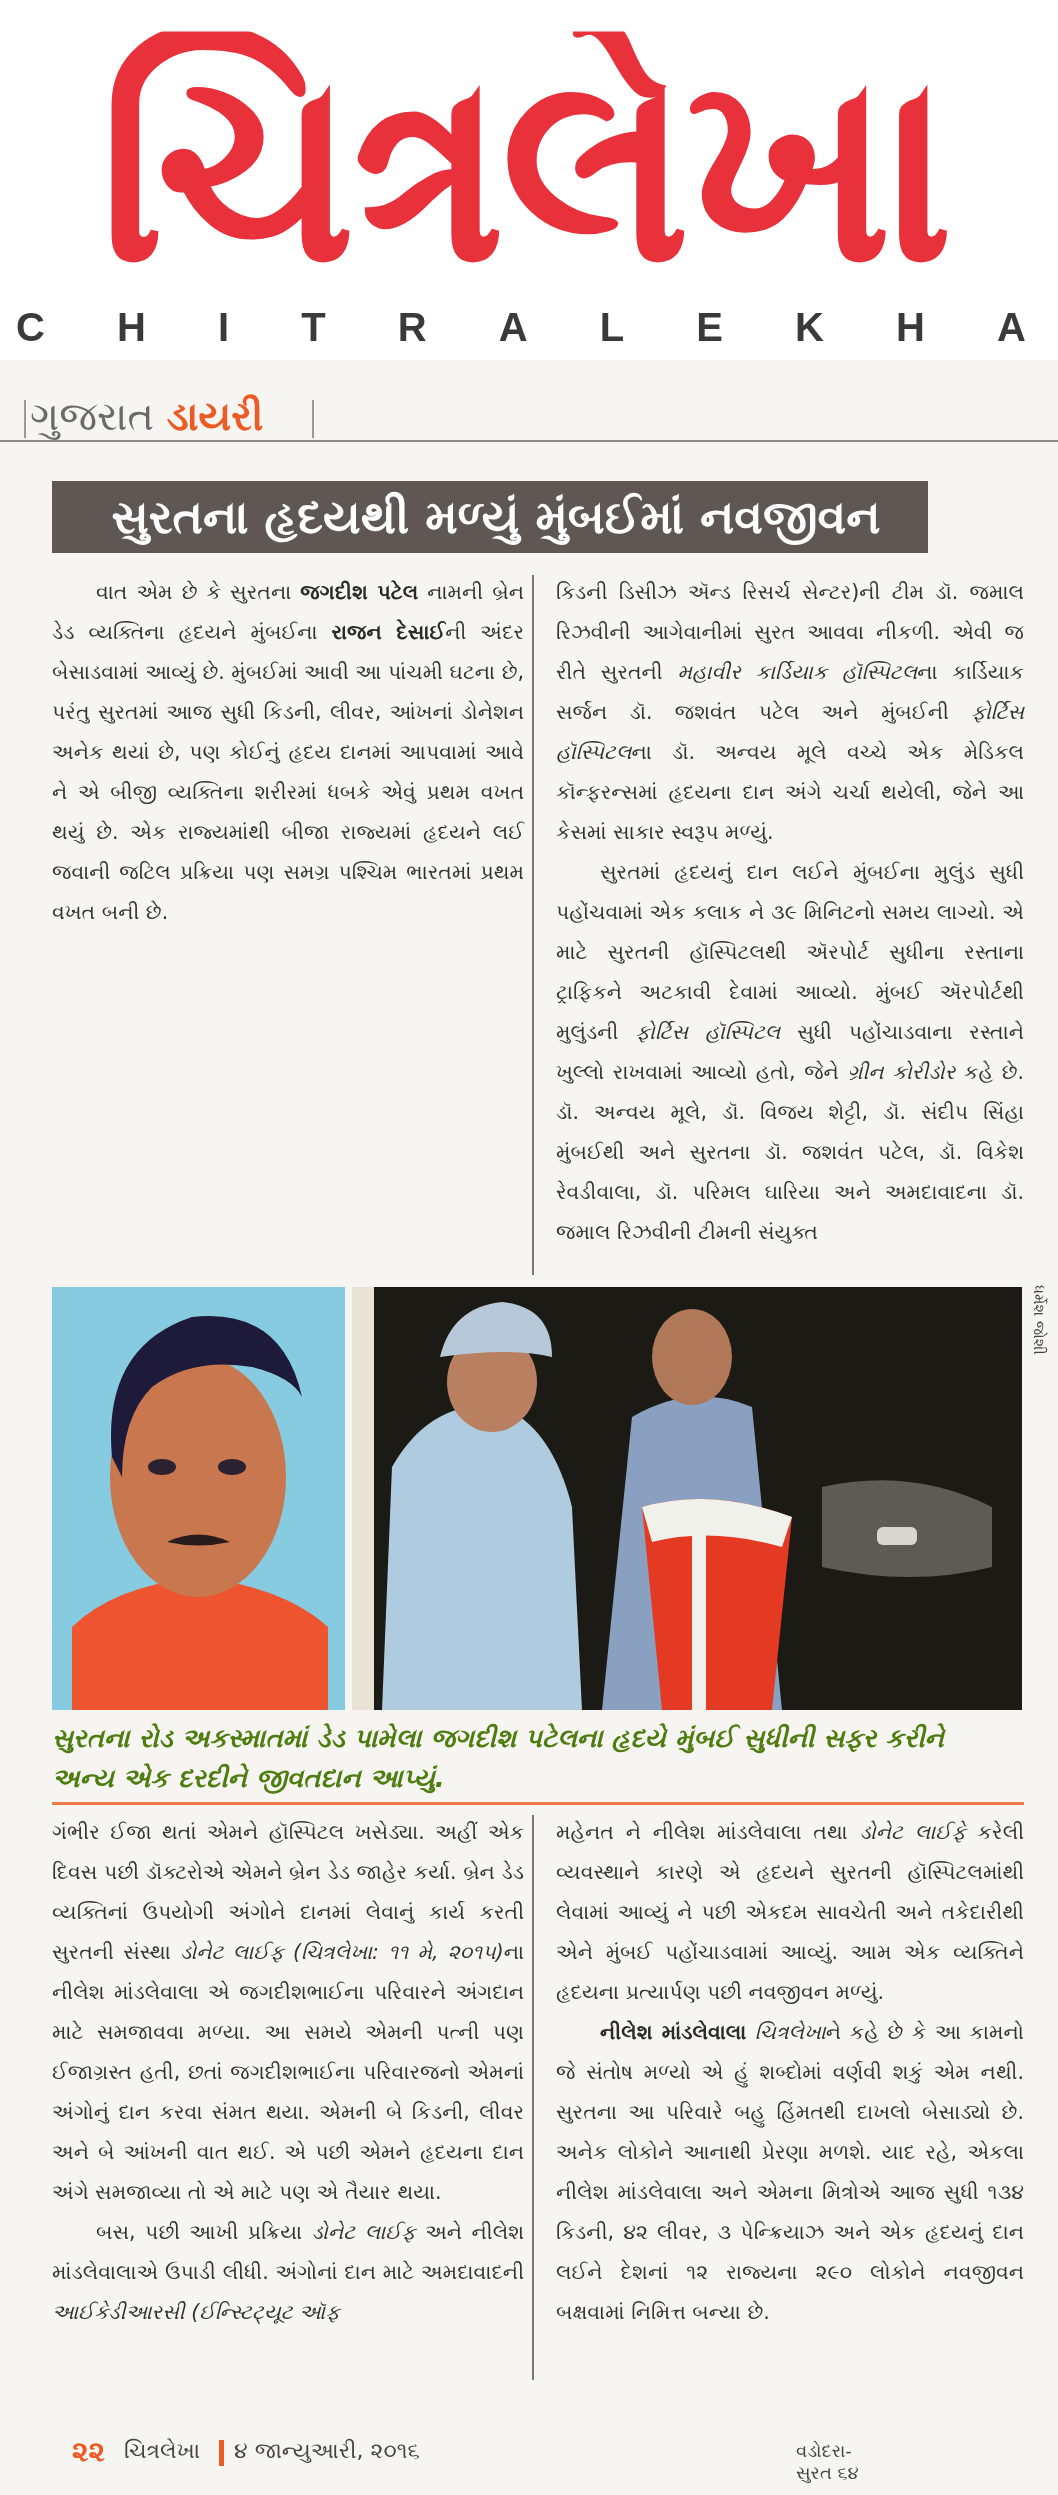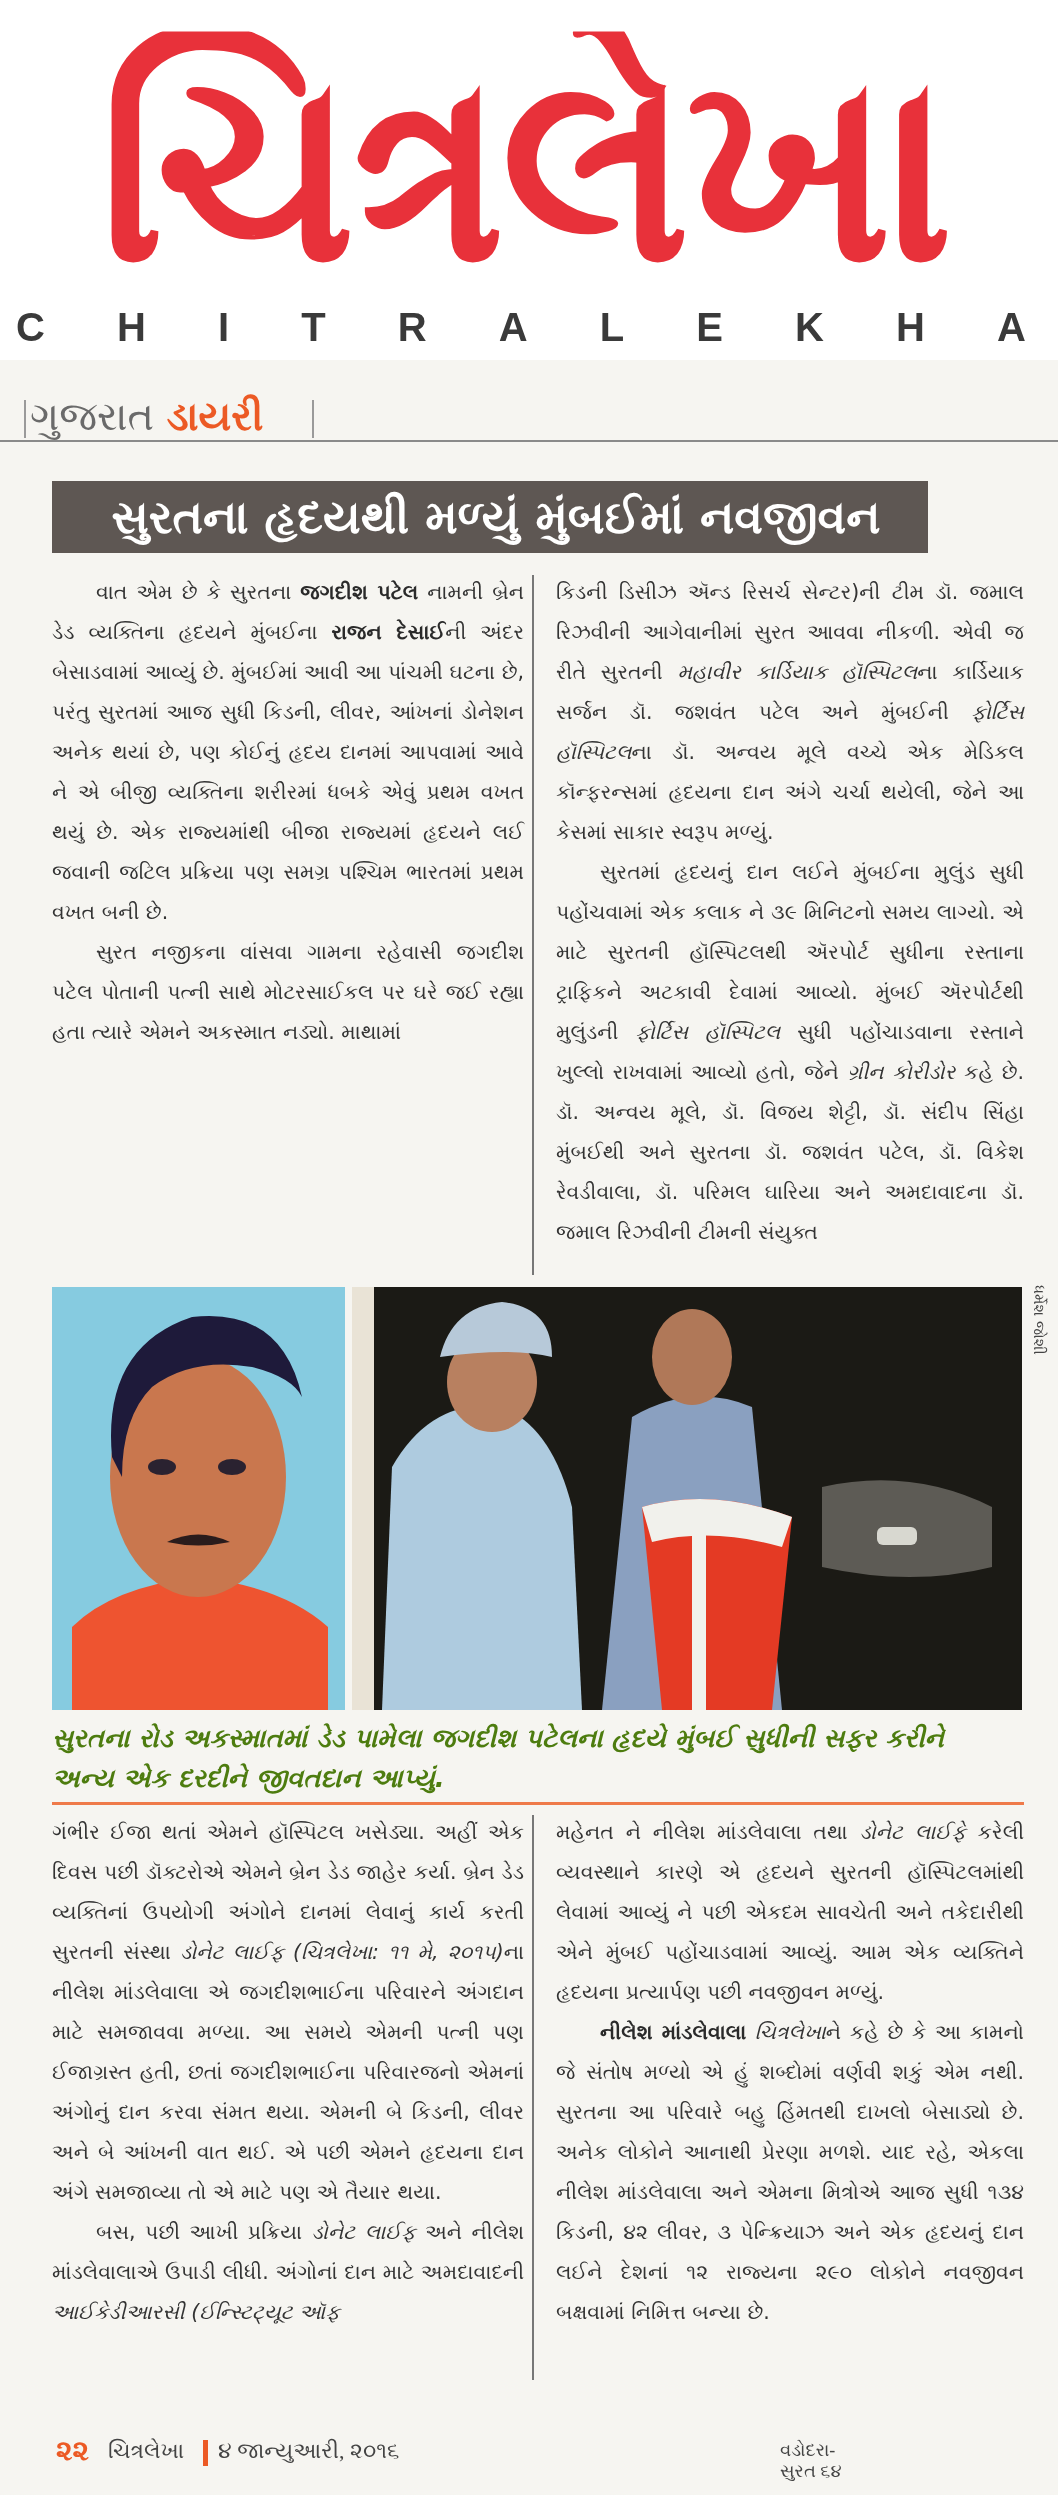--- a/index.html
+++ b/index.html
@@ -39,21 +39,21 @@
     .photo1 { left: 52px; top: 1287px; width: 293px; height: 423px; background: #86cbe0; }
     .photo2 { left: 352px; top: 1287px; width: 670px; height: 423px; background: #1b1a15; }
     .credit { position: absolute; left: 1024px; top: 1285px; width: 24px; height: 90px; font-size: 15px; color: #444;
       writing-mode: vertical-rl; white-space: nowrap; }
 
     .caption { position: absolute; left: 52px; top: 1718px; width: 960px; font-size: 26px; line-height: 40px; font-weight: bold;
       font-style: italic; color: #4d7c0f; }
     .orange-rule { position: absolute; left: 52px; top: 1802px; width: 972px; height: 3px; background: #ef7a4a; }
 
     
-    .footer { position: absolute; left: 0; top: 2435px; width: 856px; height: 40px; font-size: 22px; color: #444; font-family: Liberation Serif, serif; }
+    .footer { position: absolute; left: 16px; top: 2435px; width: 856px; height: 40px; font-size: 22px; color: #444; }
     .footer .page-num { position: absolute; left: 56px; top: 0; color: #ec5a25; font-weight: bold; font-size: 28px; }
     .footer .mag { position: absolute; left: 108px; top: 3px; }
     .footer .sep { position: absolute; left: 203px; top: 5px; width: 5px; height: 26px; background: #ec5a25; }
     .footer .date { position: absolute; left: 218px; top: 3px; }
     .footer .edition { position: absolute; left: 780px; top: 5px; font-size: 18px; }
   </style>
 </head>
 <body>
 
 <header class="masthead">
@@ -80,21 +80,20 @@
     <span class="gray">ગુજરાત</span>
     <span class="orange">ડાયરી</span>
   </div>
   <div class="bar" style="left:312px"></div>
 </div>
 
 <h1 class="headline">સુરતના હૃદયથી મળ્યું મુંબઈમાં નવજીવન</h1>
 
 <div class="col" style="left:52px; top:572px; width:472px;">
   <p class="ind"><span>વાત એમ છે કે સુરતના </span><b>જગદીશ પટેલ</b><span> નામની બ્રેન ડેડ વ્યક્તિના હૃદયને મુંબઈના </span><b>રાજન દેસાઈ</b><span>ની અંદર બેસાડવામાં આવ્યું છે. મુંબઈમાં આવી આ પાંચમી ઘટના છે, પરંતુ સુરતમાં આજ સુધી કિડની, લીવર, આંખનાં ડોનેશન અનેક થયાં છે, પણ કોઈનું હૃદય દાનમાં આપવામાં આવે ને એ બીજી વ્યક્તિના શરીરમાં ધબકે એવું પ્રથમ વખત થયું છે. એક રાજ્યમાંથી બીજા રાજ્યમાં હૃદયને લઈ જવાની જટિલ પ્રક્રિયા પણ સમગ્ર પશ્ચિમ ભારતમાં પ્રથમ વખત બની છે.</span></p>
-  <p class="ind"><span>સુરત નજીકના વાંસવા ગામના રહેવાસી જગદીશ પટેલ પોતાની પત્ની સાથે મોટરસાઈકલ પર ઘરે જઈ રહ્યા હતા ત્યારે એમને અકસ્માત નડ્યો. માથામાં</span></p>
 </div>
 <div class="col-divider" style="left:532px; top:575px; height:700px;"></div>
 <div class="col" style="left:556px; top:572px; width:468px;">
   <p><span>કિડની ડિસીઝ ઍન્ડ રિસર્ચ સેન્ટર)ની ટીમ ડૉ. જમાલ રિઝવીની આગેવાનીમાં સુરત આવવા નીકળી. એવી જ રીતે સુરતની </span><i>મહાવીર કાર્ડિયાક હૉસ્પિટલ</i><span>ના કાર્ડિયાક સર્જન ડૉ. જશવંત પટેલ અને મુંબઈની </span><i>ફોર્ટિસ હૉસ્પિટલ</i><span>ના ડૉ. અન્વય મૂલે વચ્ચે એક મેડિકલ કૉન્ફરન્સમાં હૃદયના દાન અંગે ચર્ચા થયેલી, જેને આ કેસમાં સાકાર સ્વરૂપ મળ્યું.</span></p>
   <p class="ind"><span>સુરતમાં હૃદયનું દાન લઈને મુંબઈના મુલુંડ સુધી પહોંચવામાં એક કલાક ને ૩૯ મિનિટનો સમય લાગ્યો. એ માટે સુરતની હૉસ્પિટલથી ઍરપોર્ટ સુધીના રસ્તાના ટ્રાફિકને અટકાવી દેવામાં આવ્યો. મુંબઈ ઍરપોર્ટથી મુલુંડની </span><i>ફોર્ટિસ હૉસ્પિટલ</i><span> સુધી પહોંચાડવાના રસ્તાને ખુલ્લો રાખવામાં આવ્યો હતો, જેને </span><i>ગ્રીન કોરીડોર</i><span> કહે છે. ડૉ. અન્વય મૂલે, ડૉ. વિજય શેટ્ટી, ડૉ. સંદીપ સિંહા મુંબઈથી અને સુરતના ડૉ. જશવંત પટેલ, ડૉ. વિકેશ રેવડીવાલા, ડૉ. પરિમલ ઘારિયા અને અમદાવાદના ડૉ. જમાલ રિઝવીની ટીમની સંયુક્ત</span></p>
 </div>
 
 <div class="photo photo1">
   <svg width="293" height="423" viewBox="0 0 293 423">
     <rect width="293" height="423" fill="#86cbe0"></rect>

